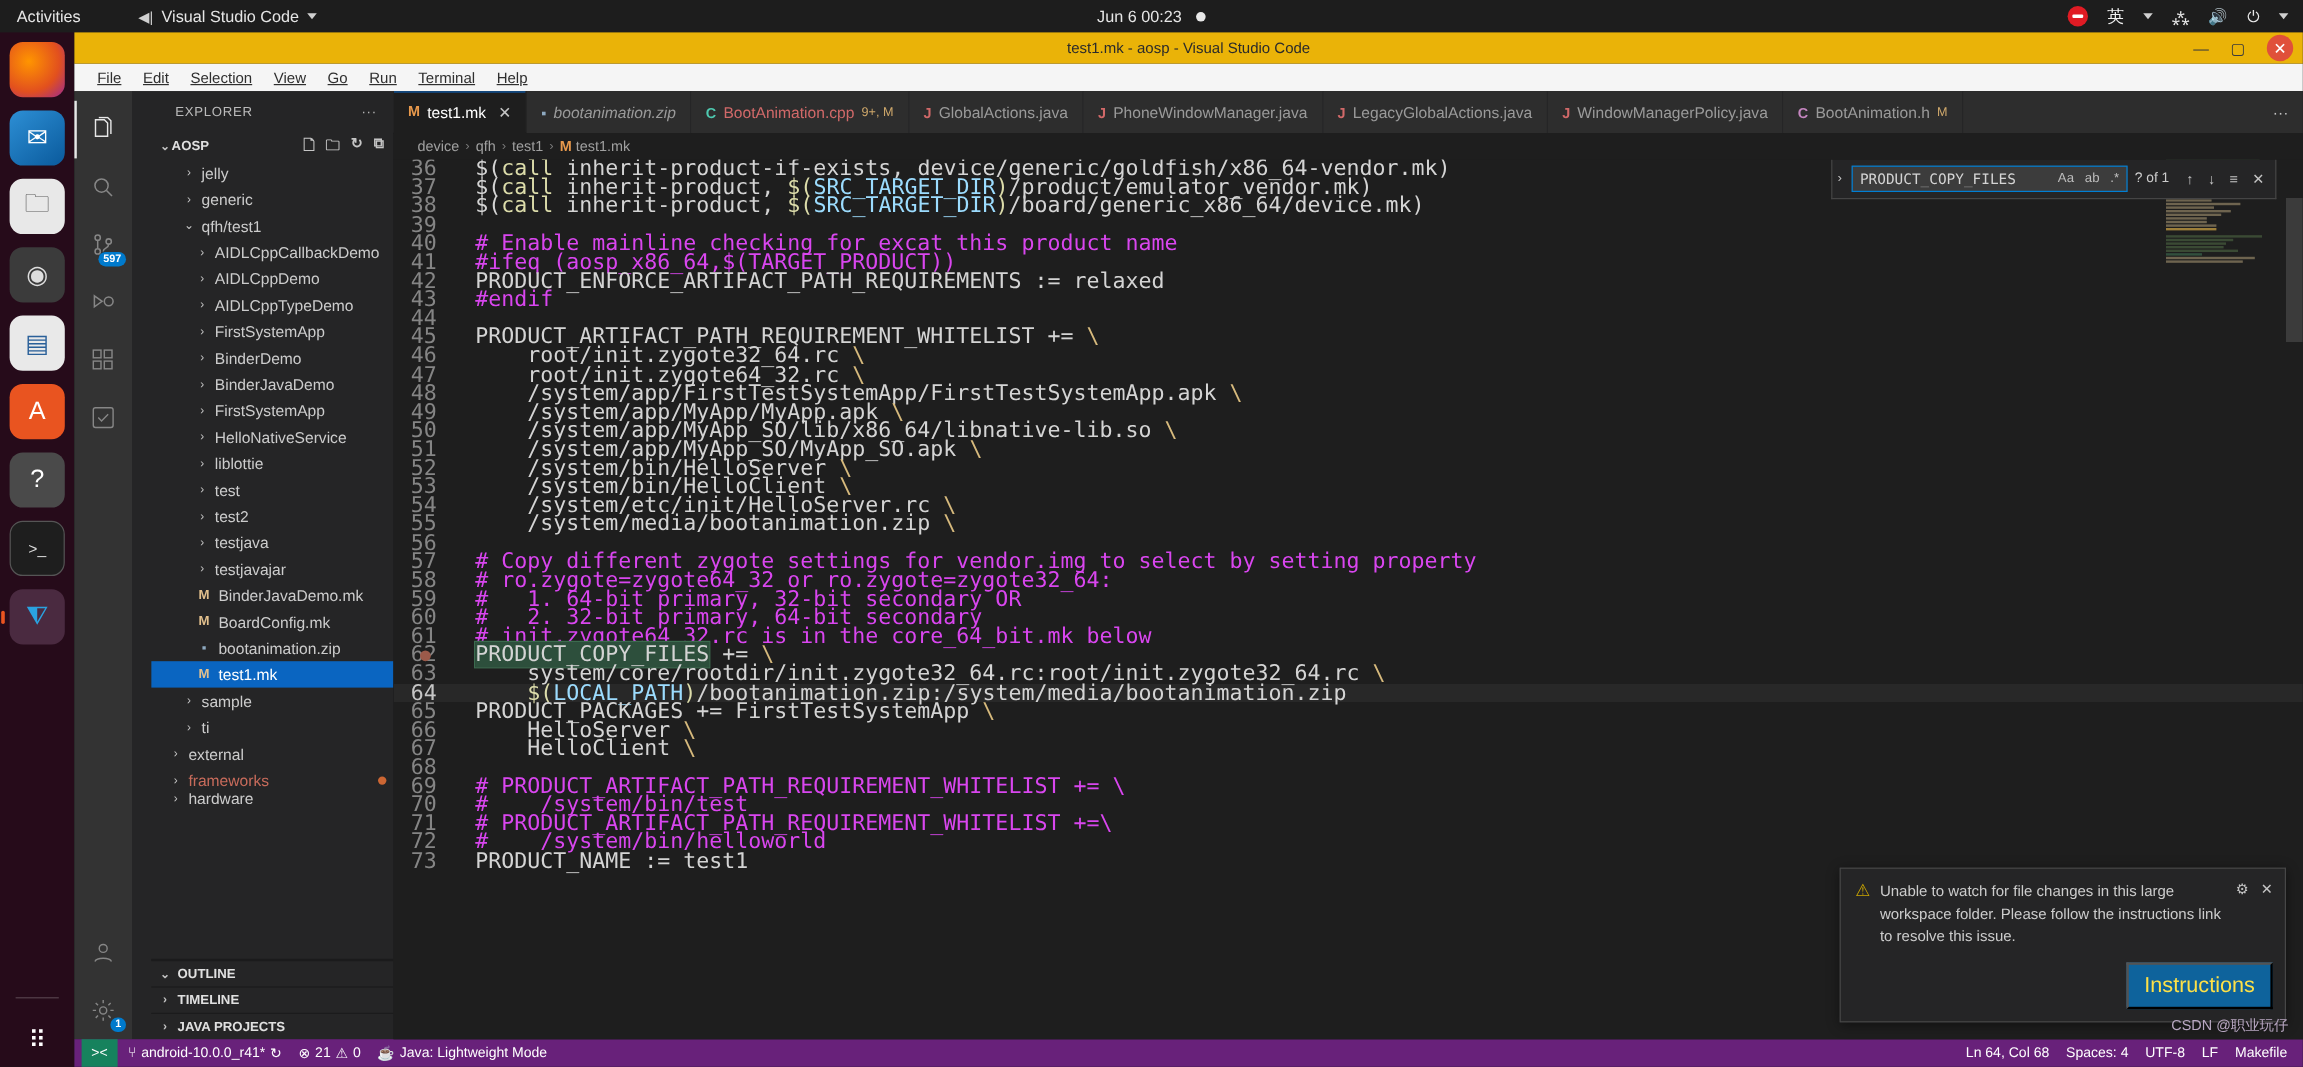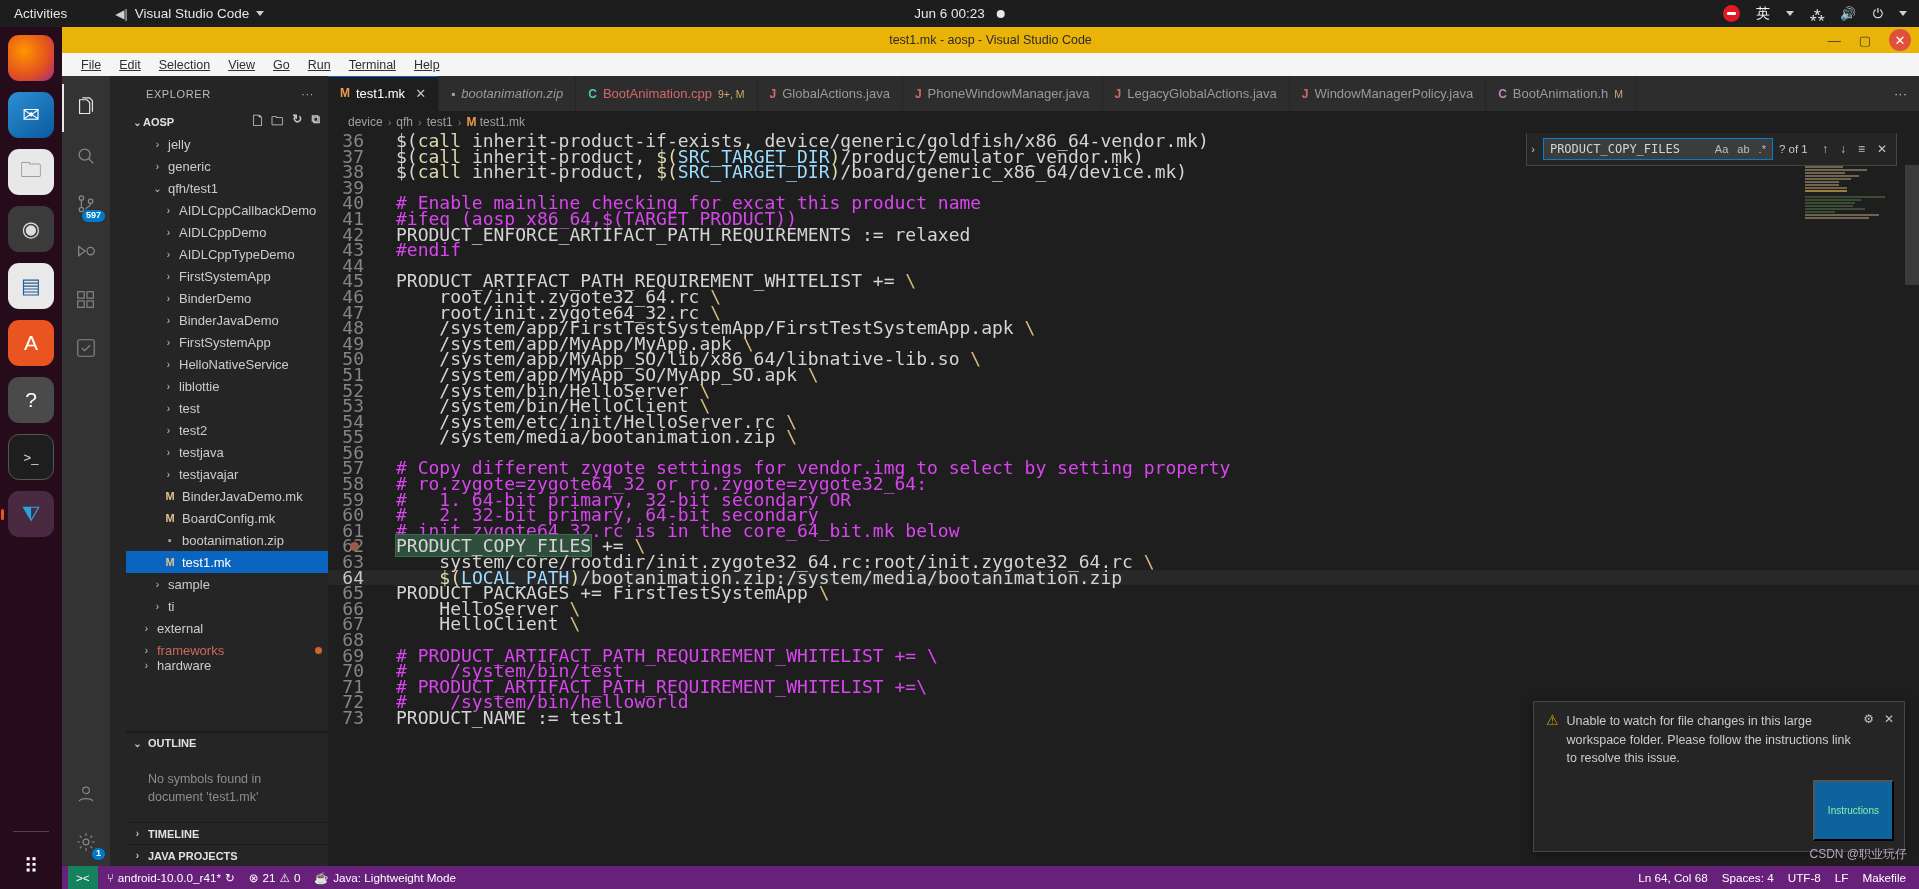--- a/index.html
+++ b/index.html
@@ -140,21 +140,21 @@
 
   
   .toast { position:absolute; right:14px; bottom:14px; width:372px; background:#252526;
     border:1px solid #474747; color:#cccccc; font-size:12.5px;
     box-shadow:0 2px 10px rgba(0,0,0,.45); z-index:20; }
   .toast-top { display:flex; gap:8px; padding:10px 10px 6px 12px; }
   .warn-ic { color:#cca700; font-size:14px; flex:none; }
   .toast-msg { line-height:1.5; padding-right:4px; }
   .toast-tools { margin-left:auto; display:flex; gap:10px; color:#c5c5c5; font-size:12px; flex:none; }
   .toast-btnrow { display:flex; justify-content:flex-end; padding:6px 10px 10px; }
-  .prim-btn { background:#0e639c; color:#86efac; font-size:10px; padding:23px 13px; }
+  .prim-btn { background:#0e639c; color:#fde047; font-size:18px; padding:7px 13px; }
 
   
   .statusbar { height:23px; background:#68217a; color:#ffffff; display:flex;
     align-items:center; font-size:11.7px; padding:0 6px; gap:0; }
   .st { padding:0 7px; display:flex; align-items:center; gap:4px; height:23px; }
   .st-remote { background:#16825d; height:23px; display:flex; align-items:center;
     padding:0 8px; gap:5px; margin-right:2px; }
   .st-right { margin-left:auto; display:flex; align-items:center; }
 
   
@@ -397,21 +397,20 @@
           <div class="row" style="padding-left: 15px; height: 9px; overflow: hidden;">
             <span class="chev">›</span>
             <span>hardware</span>
           </div>
         </div>
       <div class="sb-foot">
         <div class="outline-head">
           <span class="chev">⌄</span>
           <span>OUTLINE</span>
         </div>
-        <div class="outline-body">No symbols found in document 'test1.mk'</div>
         <div class="outline-head">
           <span class="chev">›</span>
           <span>TIMELINE</span>
         </div>
         <div class="outline-head">
           <span class="chev">›</span>
           <span>JAVA PROJECTS</span>
         </div>
       </div>
     </div>

